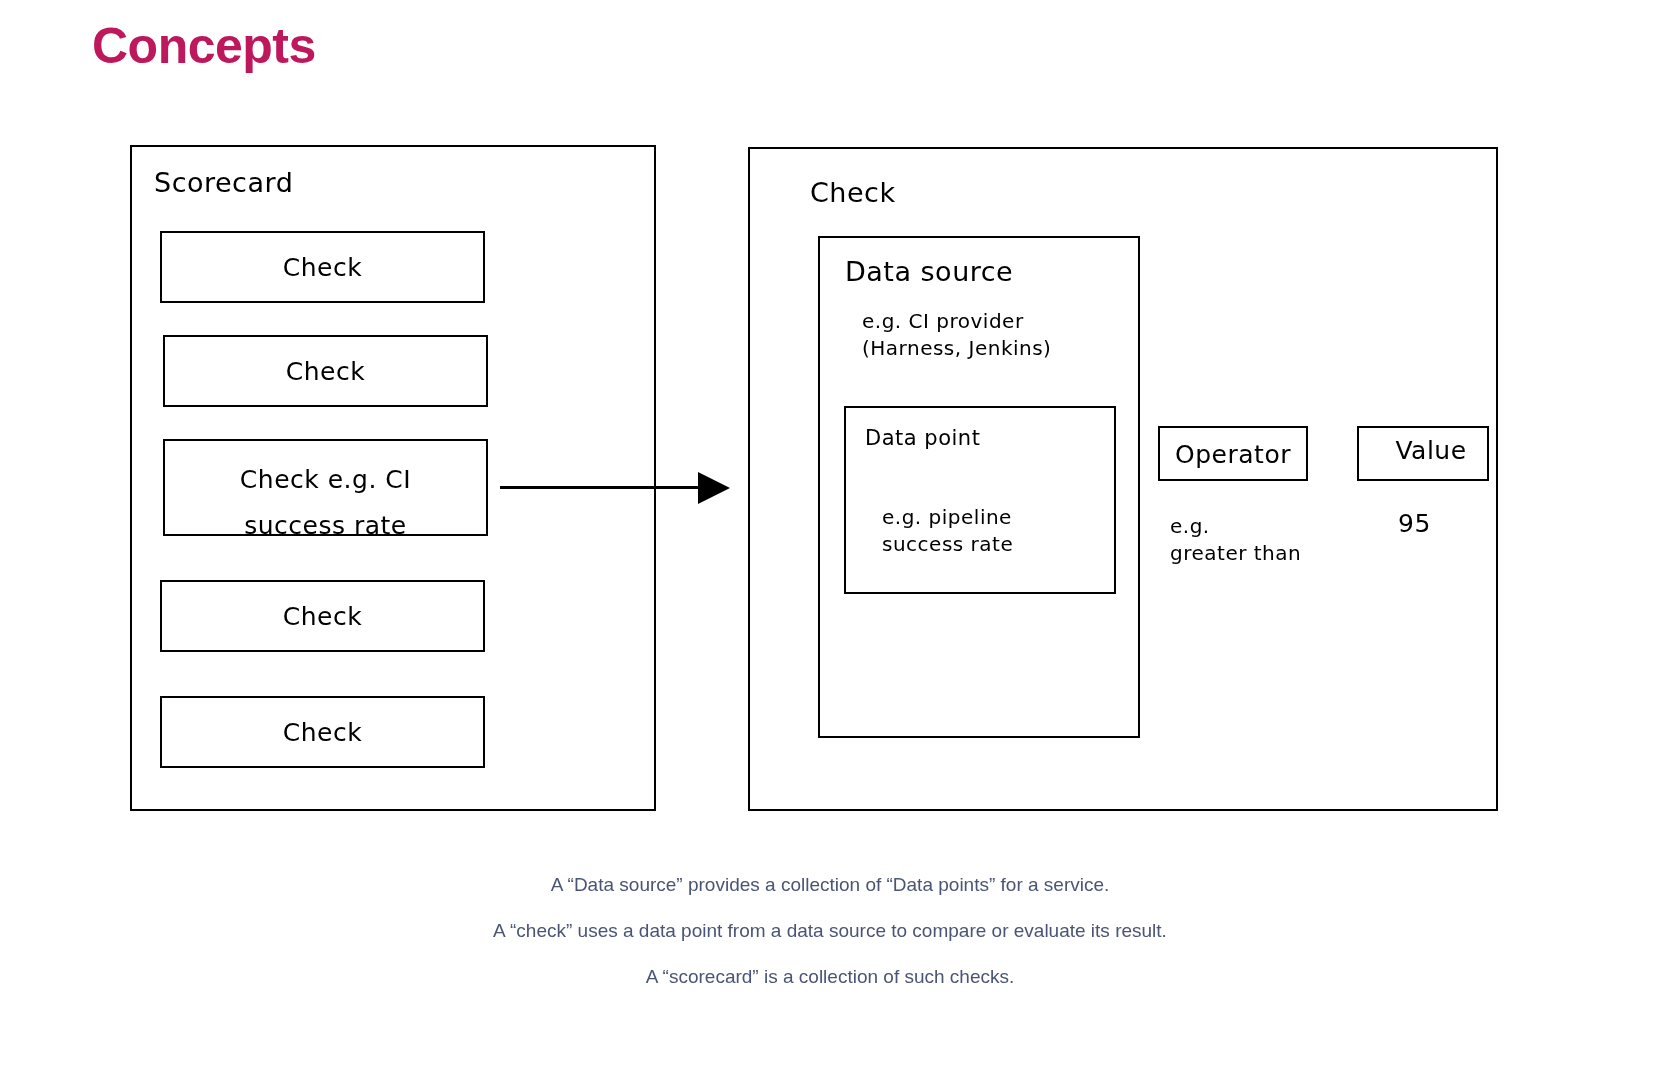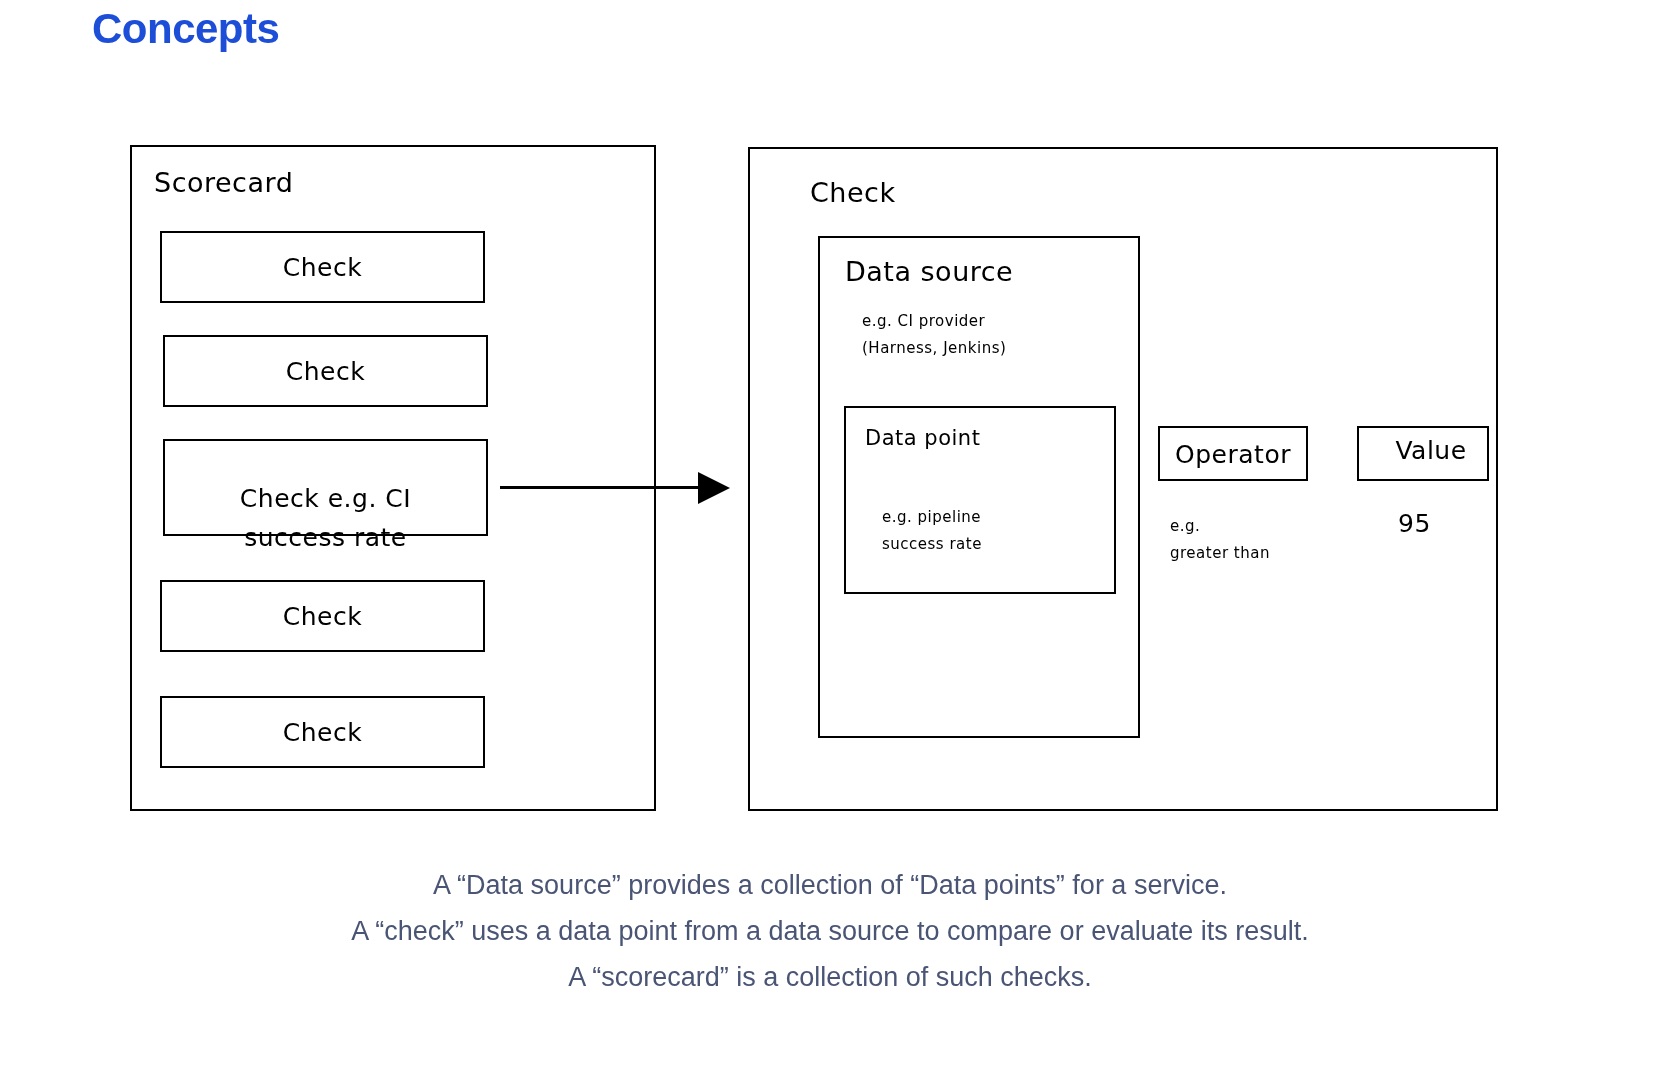--- a/index.html
+++ b/index.html
@@ -12,25 +12,25 @@
     height: 1086px;
     position: relative;
     overflow: hidden;
     font-family: "Liberation Sans", "DejaVu Sans", sans-serif;
   }
 
   
   #page-title {
     position: absolute;
     left: 92px;
-    top: 4px;
+    top: 16px;
     font-family: "Liberation Sans", "DejaVu Sans", sans-serif;
-    font-size: 42px;
+    font-size: 50px;
     font-weight: bold;
-    color: #1d4ed8;
+    color: #be185d;
     letter-spacing: -0.5px;
     line-height: 1.2;
   }
 
   
   .sketch-box {
     position: absolute;
     box-sizing: border-box;
     border: 2.5px solid #000000;
     background: #ffffff;
@@ -39,21 +39,21 @@
 
   .hand {
     font-family: "DejaVu Sans", "Liberation Sans", sans-serif;
     color: #000000;
     white-space: pre;
     position: absolute;
     letter-spacing: 0.5px;
   }
   .hand.lbl-lg  { font-size: 27px; }
   .hand.lbl-md  { font-size: 25px; }
-  .hand.lbl-sm  { font-size: 15px; }
+  .hand.lbl-sm  { font-size: 20px; }
   .hand.center  { text-align: center; width: 100%; left: 0; }
 
   
   #arrow-shaft {
     position: absolute;
     left: 500px;
     top: 486px;
     width: 200px;
     height: 3px;
     background: #000000;
@@ -71,21 +71,21 @@
 
   
   #caption {
     position: absolute;
     left: 0;
     top: 862px;
     width: 1660px;
     text-align: center;
     color: #4a5575;
     font-family: "Liberation Sans", "DejaVu Sans", sans-serif;
-    font-size: 27px;
+    font-size: 19px;
     line-height: 46px;
   }
   #caption .cap-line { display: block; }
 </style>
 </head>
 <body>
 
 <div id="page-title">Concepts</div>
 
 <div class="sketch-box" id="scorecard-box" style="left:130px; top:145px; width:526px; height:666px;">
@@ -94,21 +94,21 @@
 
   <div class="sketch-box thin" style="left:28px; top:84px; width:325px; height:72px;">
     <div class="hand lbl-md center" style="top:20px;">Check</div>
   </div>
 
   <div class="sketch-box thin" style="left:31px; top:188px; width:325px; height:72px;">
     <div class="hand lbl-md center" style="top:20px;">Check</div>
   </div>
 
   <div class="sketch-box thin" style="left:31px; top:292px; width:325px; height:97px;">
-    <div class="hand lbl-md center" style="top:16px; line-height:39px;margin-top:22px;">Check e.g. CI
+    <div class="hand lbl-md center" style="top:16px; line-height:46px;">Check e.g. CI
 success rate</div>
   </div>
 
   <div class="sketch-box thin" style="left:28px; top:433px; width:325px; height:72px;">
     <div class="hand lbl-md center" style="top:20px;">Check</div>
   </div>
 
   <div class="sketch-box thin" style="left:28px; top:549px; width:325px; height:72px;">
     <div class="hand lbl-md center" style="top:20px;">Check</div>
   </div>

